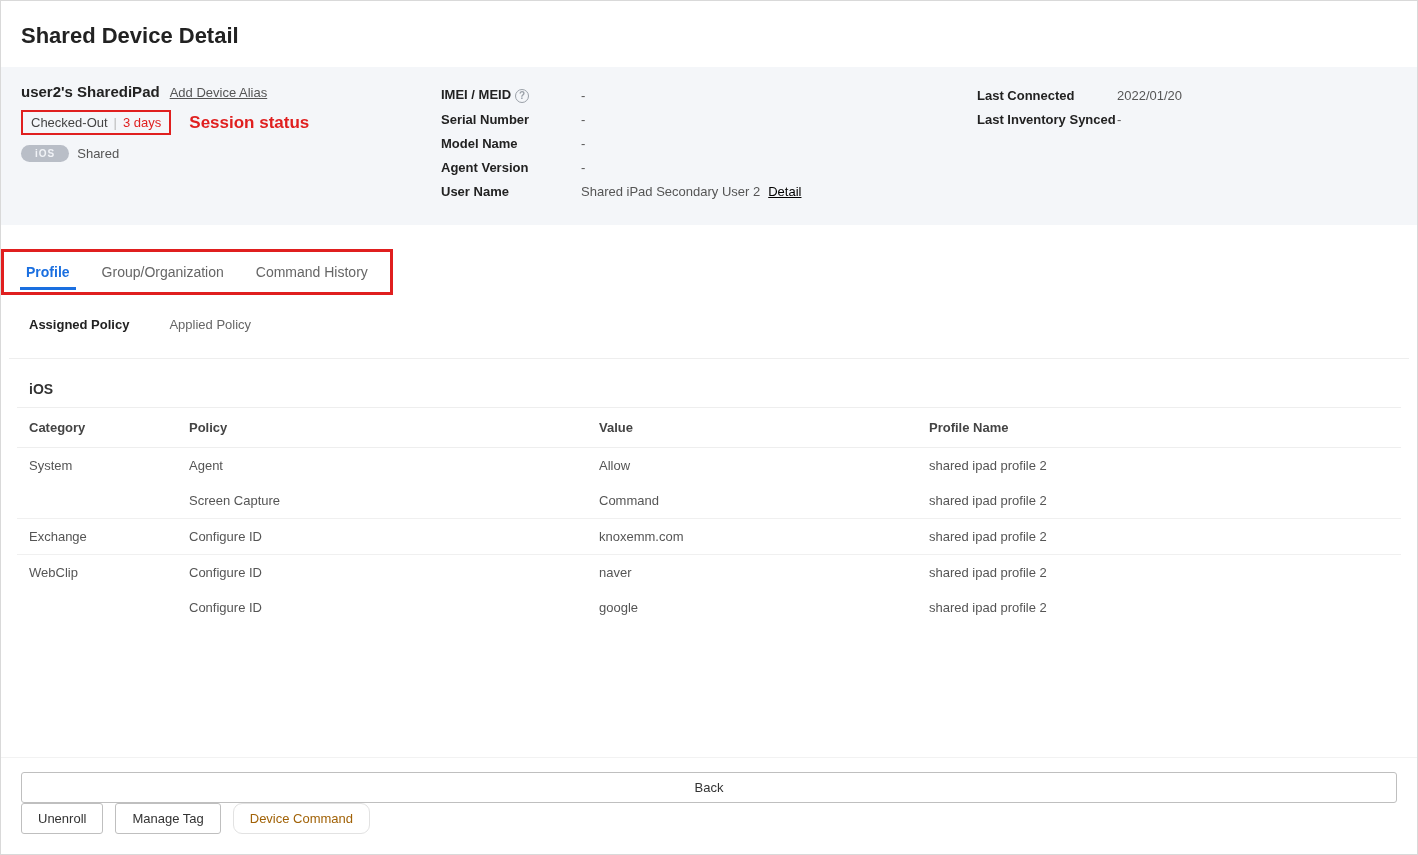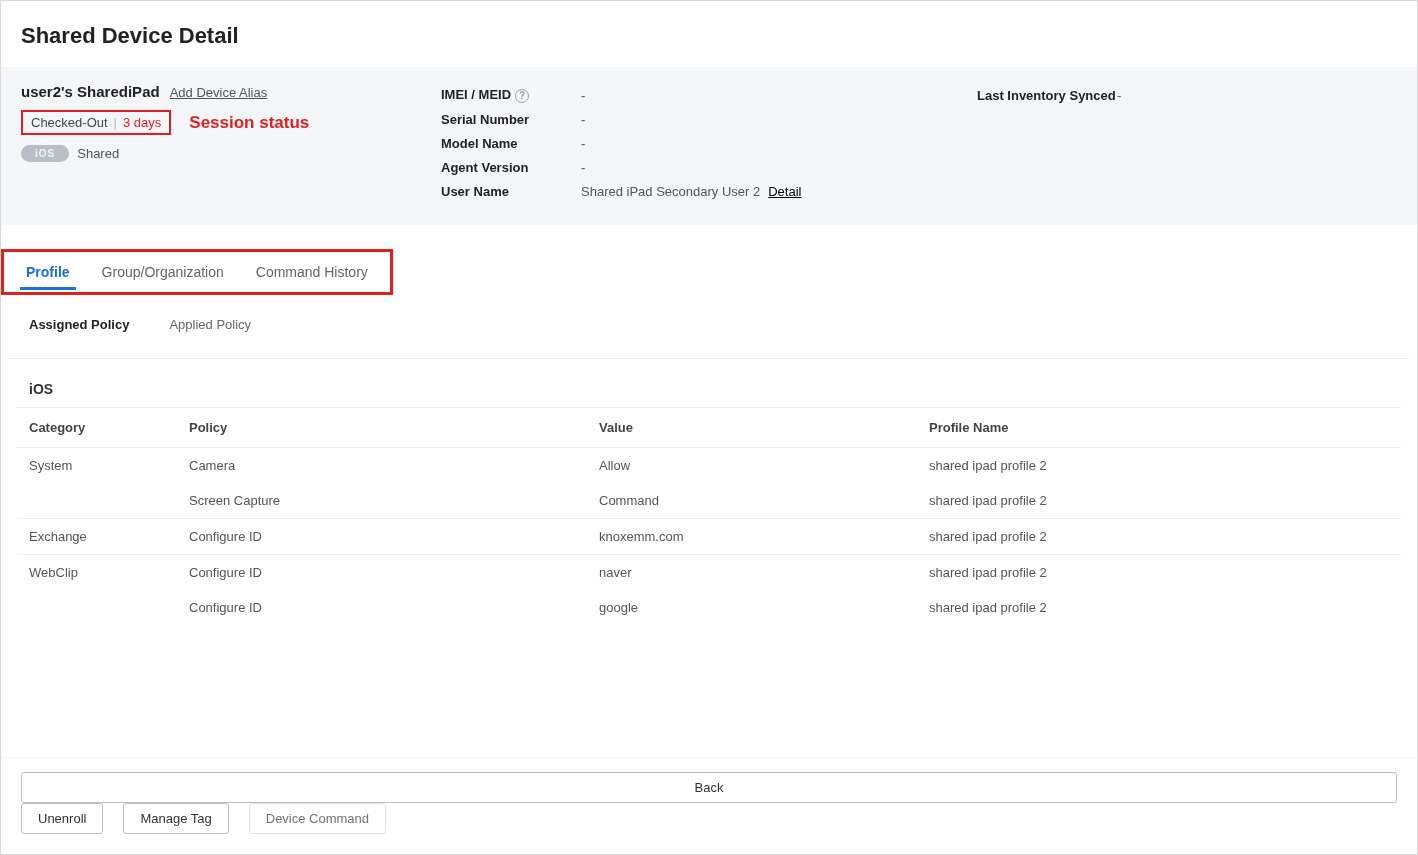--- a/index.html
+++ b/index.html
@@ -38,22 +38,22 @@
   .section-title { font-size: 14px; font-weight:600; color:#333; padding: 22px 28px 10px 28px; }
   .table { width: calc(100% - 32px); margin: 0 16px; border-collapse: collapse; font-size: 13px; }
   .table thead th { text-align: left; font-weight: 600; color:#444; padding: 12px; border-top: 1px solid #eee; border-bottom: 1px solid #eee; }
   .table tbody td { padding: 10px 12px; color:#555; vertical-align: top; }
   .table .grp-sep td { border-top: 1px solid #f0f0f0; }
   .col-cat { width: 160px; }
   .col-policy { width: 410px; }
   .col-value { width: 330px; }
   .footer { position: absolute; left: 0; right: 0; bottom: 0; padding: 14px 20px 20px 20px; display: flex; justify-content: space-between; border-top: 1px solid #f2f2f2; background:#fff;flex-direction:column; }
   .btn { font-size: 13px; padding: 7px 16px; border: 1px solid #bfbfbf; background: #fff; color: #333; border-radius: 3px; cursor: pointer; }
-  .btn.disabled { color: #737373; border-color: #e2e2e2; cursor: default; }
-  .btn-row { display:flex; gap: 20px; }
+  .btn.disabled { color: #a16207; border-color: #e2e2e2; cursor: default; border-radius: 9px; }
+  .btn-row { display:flex; gap: 12px; }
 </style>
 </head>
 <body>
 
 <div class="frame">
   <div class="page-title">Shared Device Detail</div>
 
   <div class="summary">
     <div class="summary-left">
       <div class="device-row">
@@ -92,20 +92,24 @@
           <span class="val">-</span>
         </div>
         <div class="inforow">
           <span class="lbl">User Name</span>
           <span class="val">Shared iPad Secondary User 2</span>
           <span class="detail-link">Detail</span>
         </div>
       </div>
     <div class="summary-right" id="info-right">
         <div class="inforow">
+          <span class="lbl">Last Connected</span>
+          <span class="val">2022/01/20</span>
+        </div>
+        <div class="inforow">
           <span class="lbl">Last Inventory Synced</span>
           <span class="val">-</span>
         </div>
       </div>
   </div>
 
   <div class="tabs-outer">
     <div class="tabs-box" id="tabs">
         <div class="tab active">Profile</div>
         <div class="tab">Group/Organization</div>
@@ -125,21 +129,21 @@
       <tr>
         <th class="col-cat">Category</th>
         <th class="col-policy">Policy</th>
         <th class="col-value">Value</th>
         <th>Profile Name</th>
       </tr>
     </thead>
     <tbody id="tbody">
         <tr>
           <td>System</td>
-          <td>Camera</td>
+          <td>Agent</td>
           <td>Allow</td>
           <td>shared ipad profile 2</td>
         </tr>
         <tr>
           <td></td>
           <td>Screen Capture</td>
           <td>Command</td>
           <td>shared ipad profile 2</td>
         </tr>
         <tr class="grp-sep">

